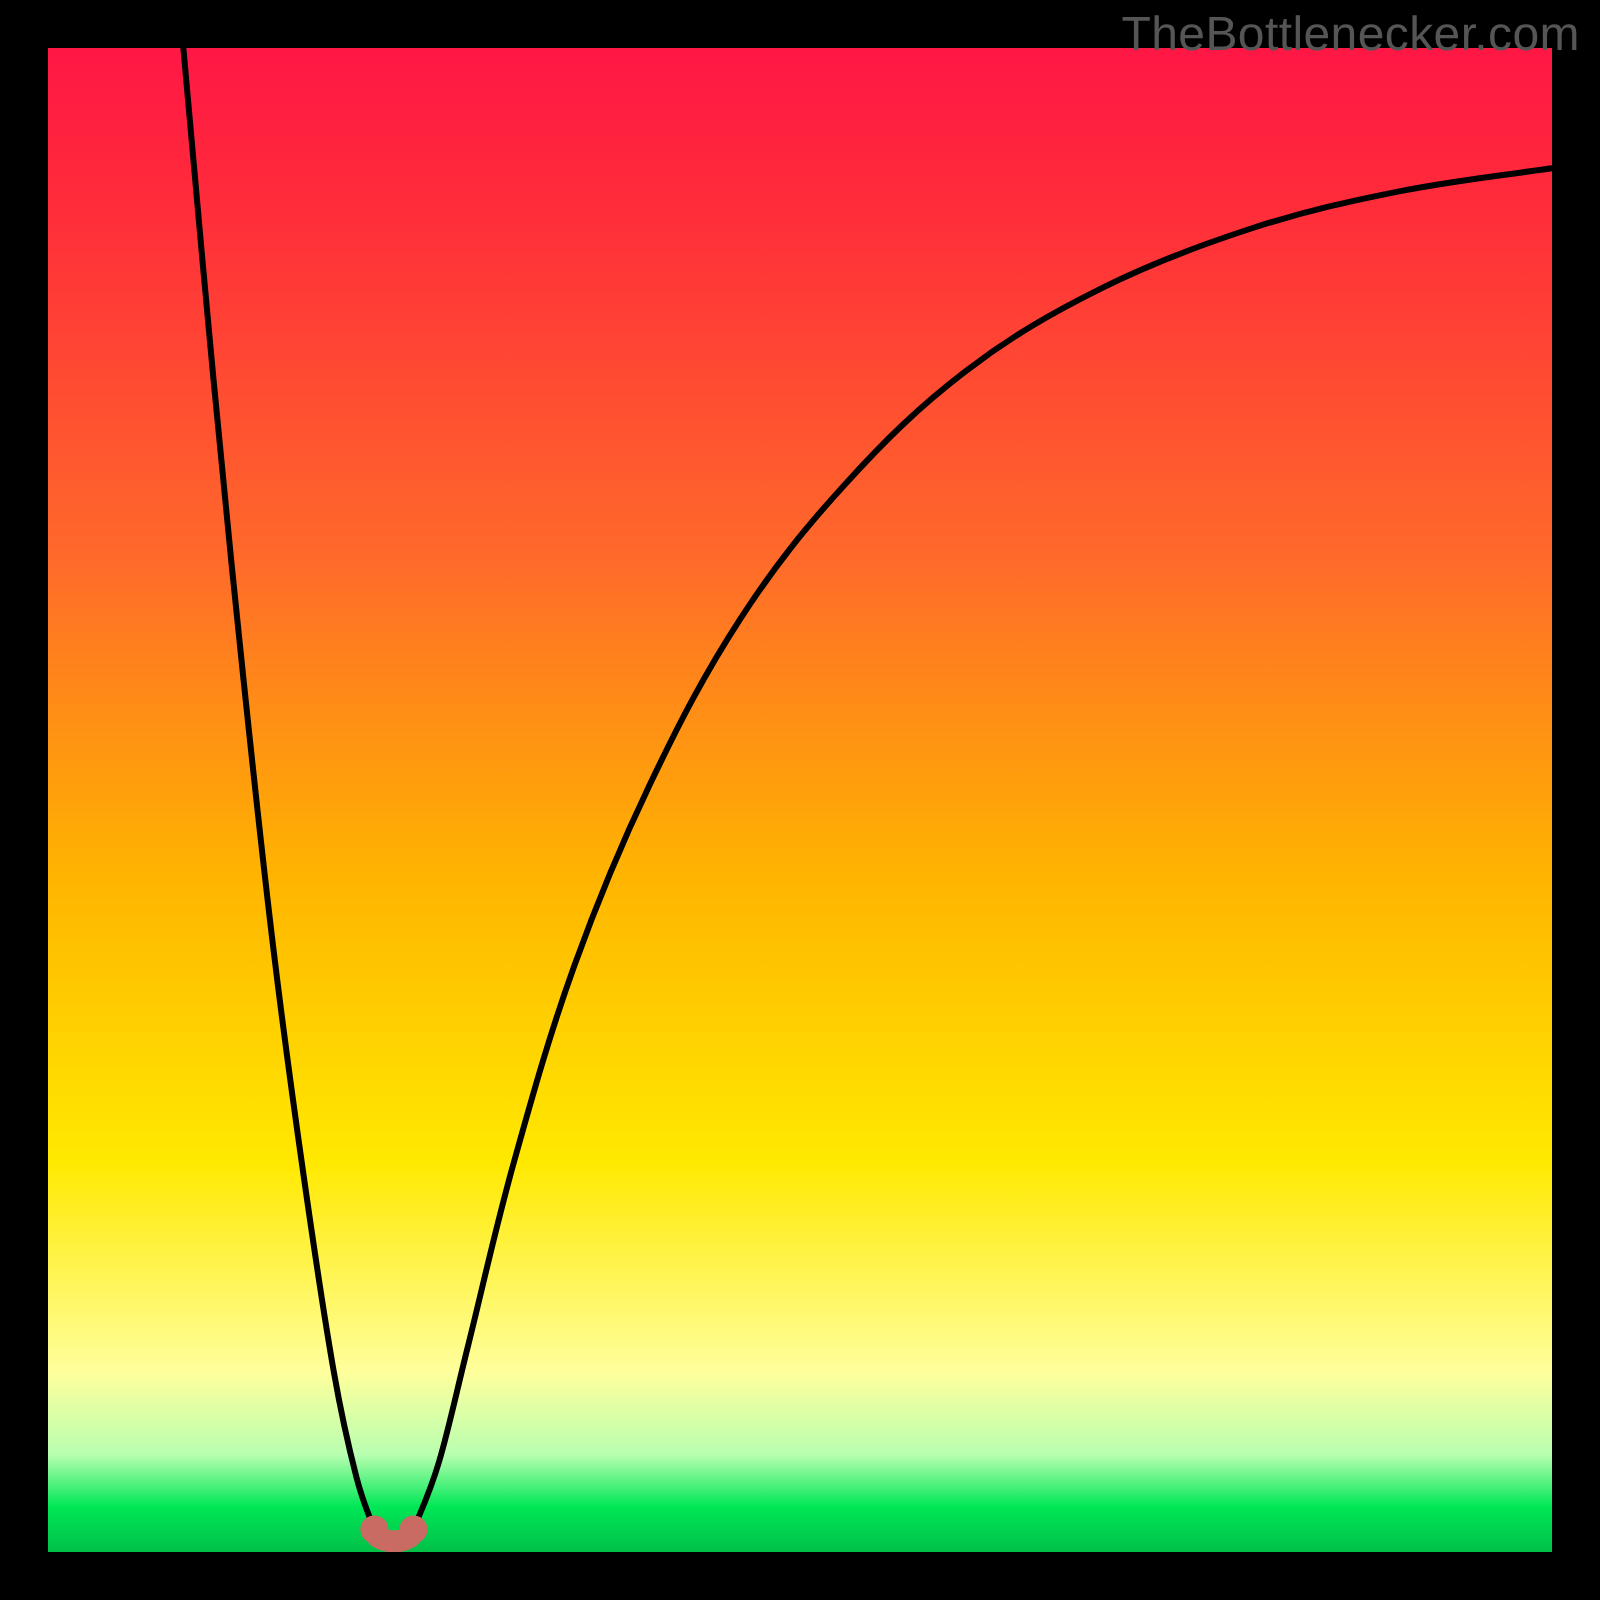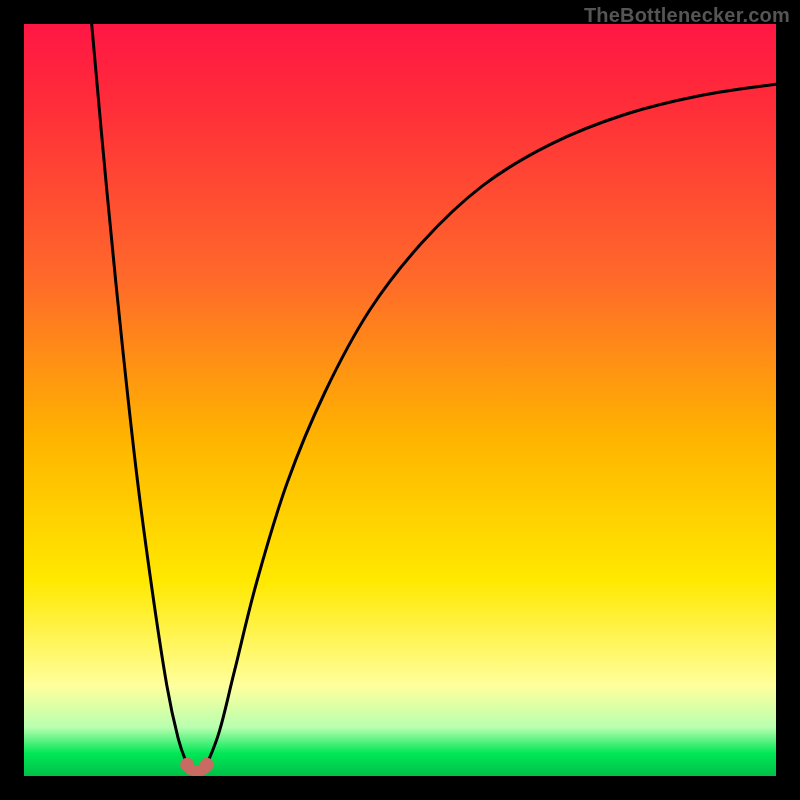--- a/index.html
+++ b/index.html
@@ -30,22 +30,22 @@
     position: absolute;
     top: 0; left: 0;
     width: 100%;
     height: 100%;
   }
   .watermark {
     position: absolute;
     top: 4px;
     right: 10px;
     color: #555;
-    font-size: 20px;
-    font-weight: 700;
+    font-size: 24px;
+    font-weight: 400;
     letter-spacing: 0.2px;
   }
   svg.curves {
     position: absolute;
     top: 0; left: 0;
     width: 100%;
     height: 100%;
   }
 </style>
 </head>

